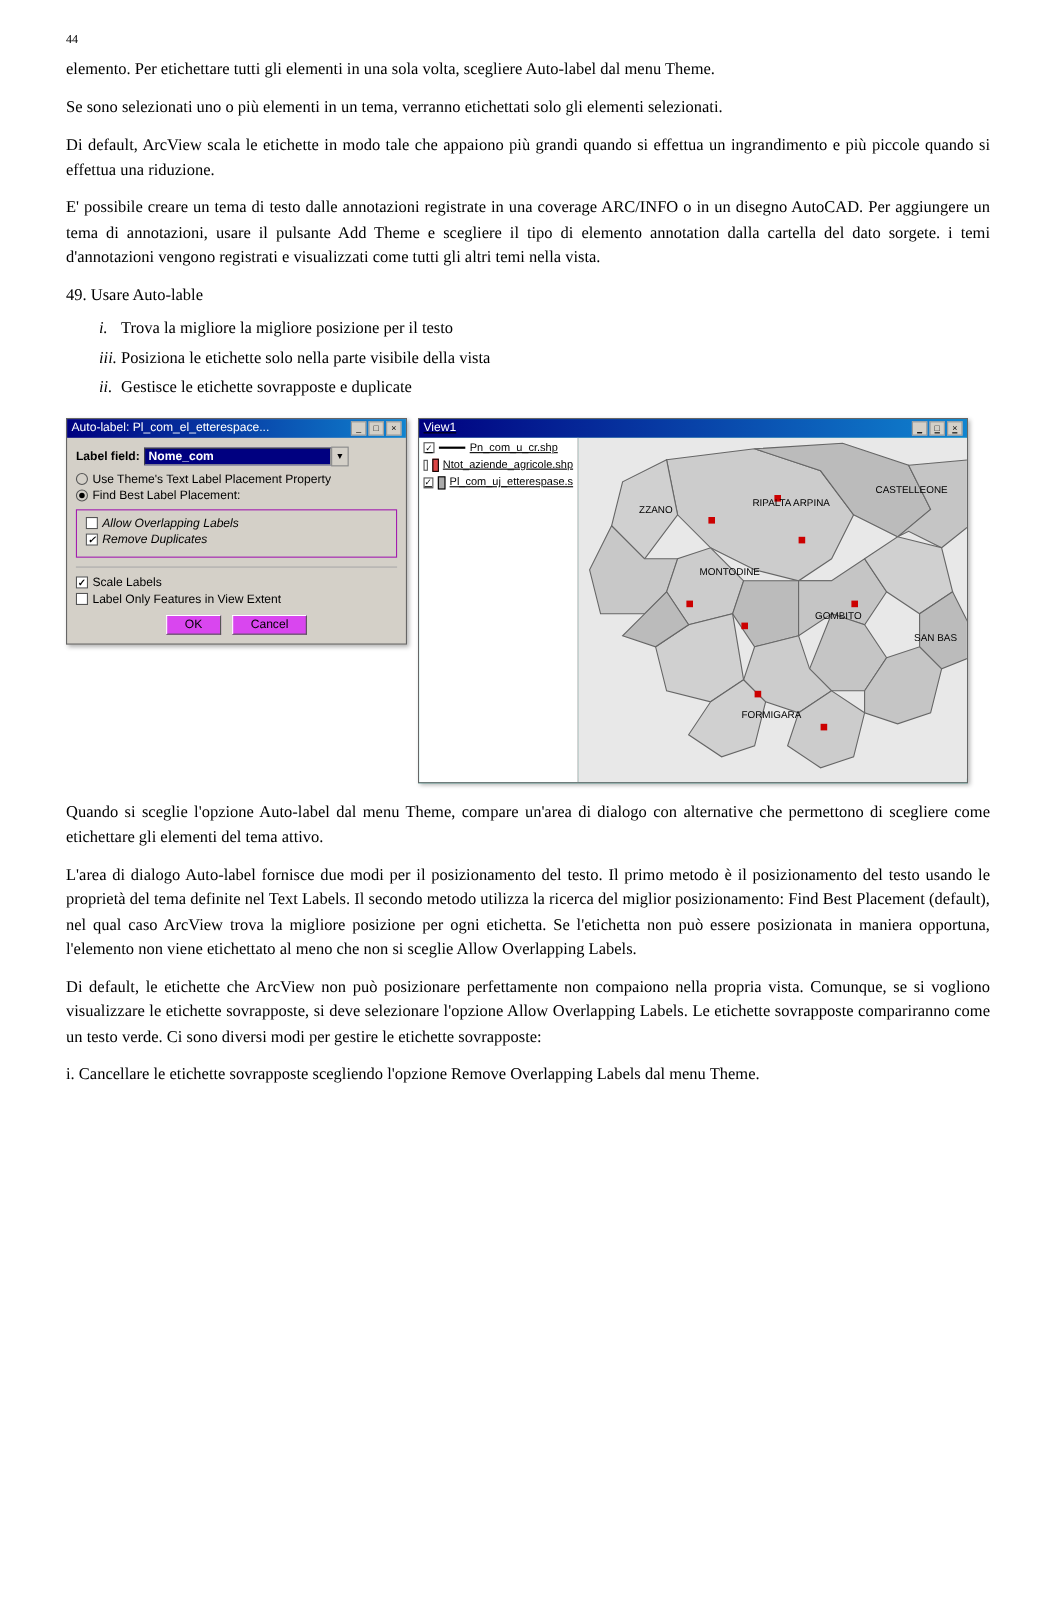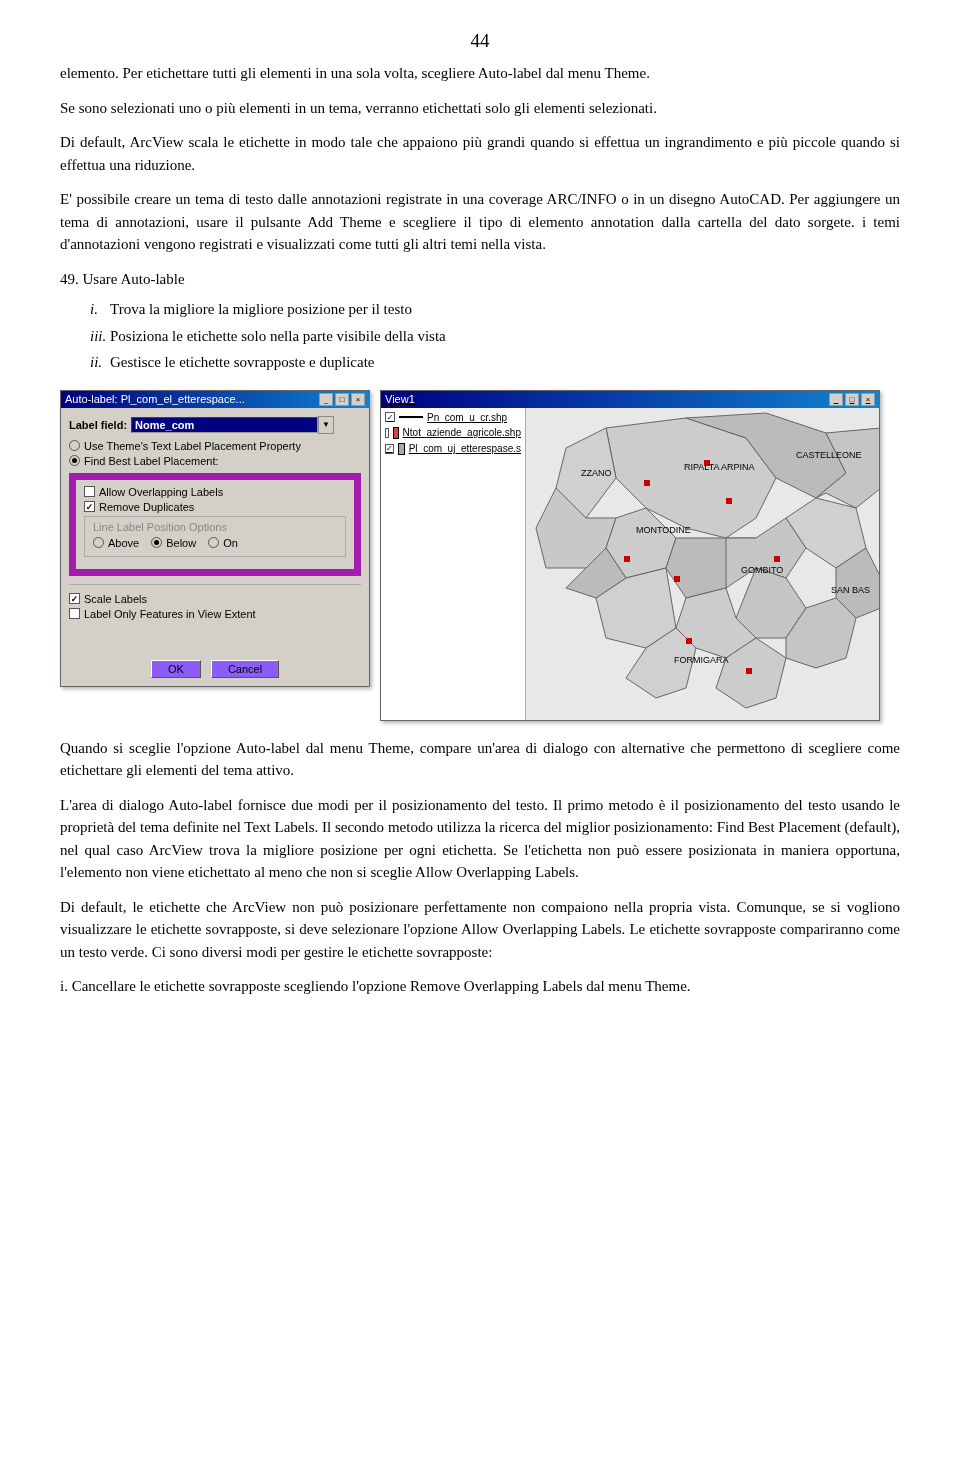--- a/index.html
+++ b/index.html
@@ -6,22 +6,22 @@
     body {
       background: #fff;
       font-family: Times New Roman, serif;
       font-size: 15px;
       color: #000;
       width: 960px;
       min-height: 1461px;
       padding: 30px 60px 40px 60px;
     }
     .page-number {
-      text-align: center;
-      font-size: 19px;
+      text-align: left;
+      font-size: 11px;
       margin-bottom: 10px;
     }
     p {
       margin-bottom: 12px;
       line-height: 1.5;
       text-align: justify;
     }
     .section-title {
       margin-bottom: 8px;
       margin-top: 8px;
@@ -92,21 +92,21 @@
     .field-label {
       font-size: 11px;
       margin-right: 4px;
     }
     .field-input {
       background: #000080;
       color: #fff;
       border: 1px inset #999;
       padding: 1px 3px;
       font-size: 11px;
-      width: 187px;
+      width: 170px;
     }
     .dropdown-btn {
       width: 16px;
       height: 18px;
       background: #d4d0c8;
       border: 1px solid #888;
       display: flex;
       align-items: center;
       justify-content: center;
       font-size: 8px;
@@ -131,24 +131,25 @@
       justify-content: center;
     }
     .radio-circle.selected::after {
       content: '';
       width: 5px;
       height: 5px;
       border-radius: 50%;
       background: #000;
     }
     .group-box {
-      border: 7px solid #a21caf;
+      border: 1px solid #a21caf;
       padding: 6px 8px;
       margin-bottom: 6px;
       position: relative;
+      font-style: italic;
     }
     .checkbox-item {
       display: flex;
       align-items: center;
       gap: 4px;
       margin-bottom: 3px;
     }
     .checkbox-box {
       width: 11px;
       height: 11px;
@@ -177,30 +178,29 @@
       gap: 12px;
       align-items: center;
     }
     .btn-row {
       display: flex;
       justify-content: center;
       gap: 10px;
       margin-top: 8px;
     }
     .win-btn {
-      background: #8b5cf6;
+      background: #d946ef;
       border-top: 1px solid #fff;
       border-left: 1px solid #fff;
       border-right: 1px solid #555;
       border-bottom: 1px solid #555;
       padding: 2px 16px;
       font-size: 11px;
       cursor: pointer;
       min-width: 50px;
-      margin-top: 32px;
     }
     
     .map-window {
       border: 1px solid #666;
       background: #14b8a6;
       width: 500px;
       font-family: Arial, sans-serif;
       font-size: 11px;
       box-shadow: 2px 2px 4px rgba(0,0,0,0.3);
       text-decoration: underline;
@@ -323,37 +323,20 @@
       <div class="group-box">
         <div class="checkbox-item">
           <div class="checkbox-box"></div>
           <span>Allow Overlapping Labels</span>
         </div>
         <div class="checkbox-item">
           <div class="checkbox-box checked">✓</div>
           <span>Remove Duplicates</span>
         </div>
 
-        <div class="line-label-section">
-          <div class="line-label-title">Line Label Position Options</div>
-          <div class="radio-inline">
-            <div class="radio-item">
-              <div class="radio-circle"></div>
-              <span>Above</span>
-            </div>
-            <div class="radio-item">
-              <div class="radio-circle selected"></div>
-              <span>Below</span>
-            </div>
-            <div class="radio-item">
-              <div class="radio-circle"></div>
-              <span>On</span>
-            </div>
-          </div>
-        </div>
       </div>
       <hr class="separator-line">
 
       <div class="checkbox-item">
         <div class="checkbox-box checked">✓</div>
         <span>Scale Labels</span>
       </div>
 
       <div class="checkbox-item">
         <div class="checkbox-box"></div>

